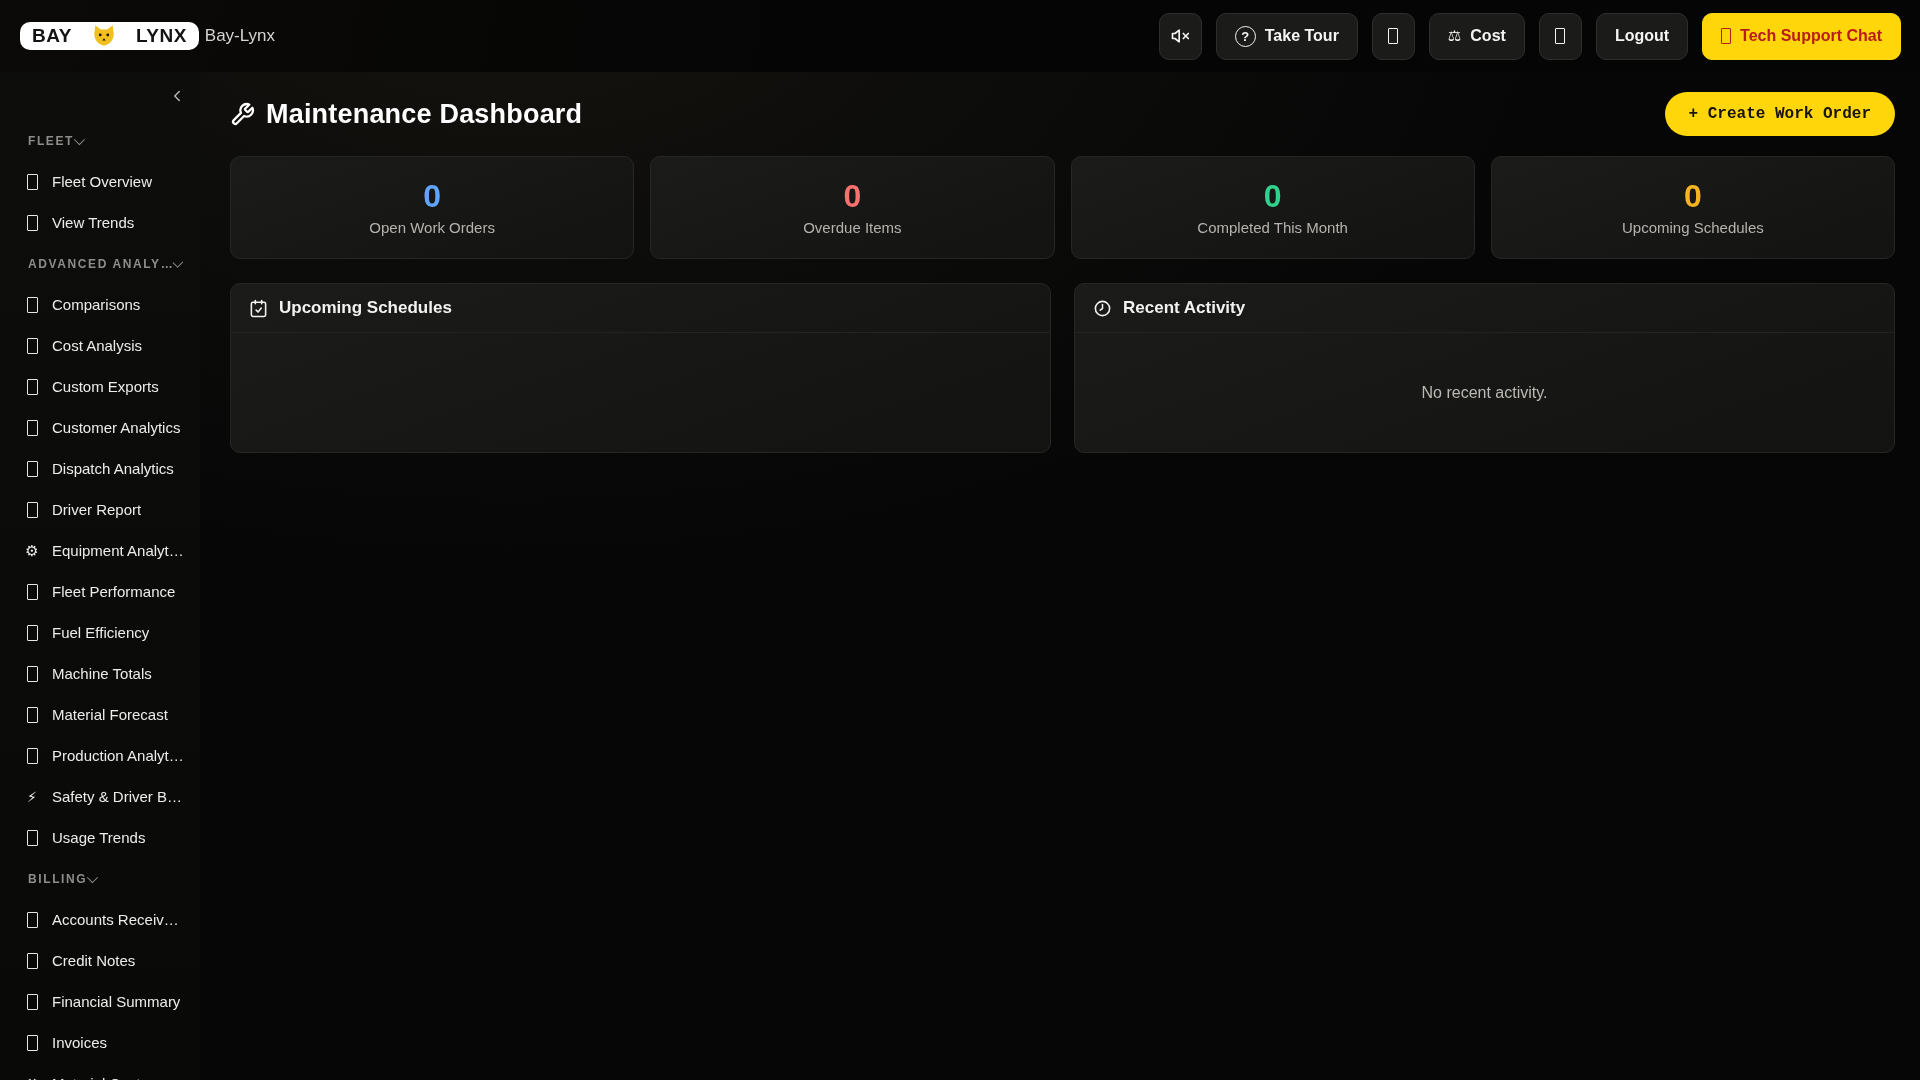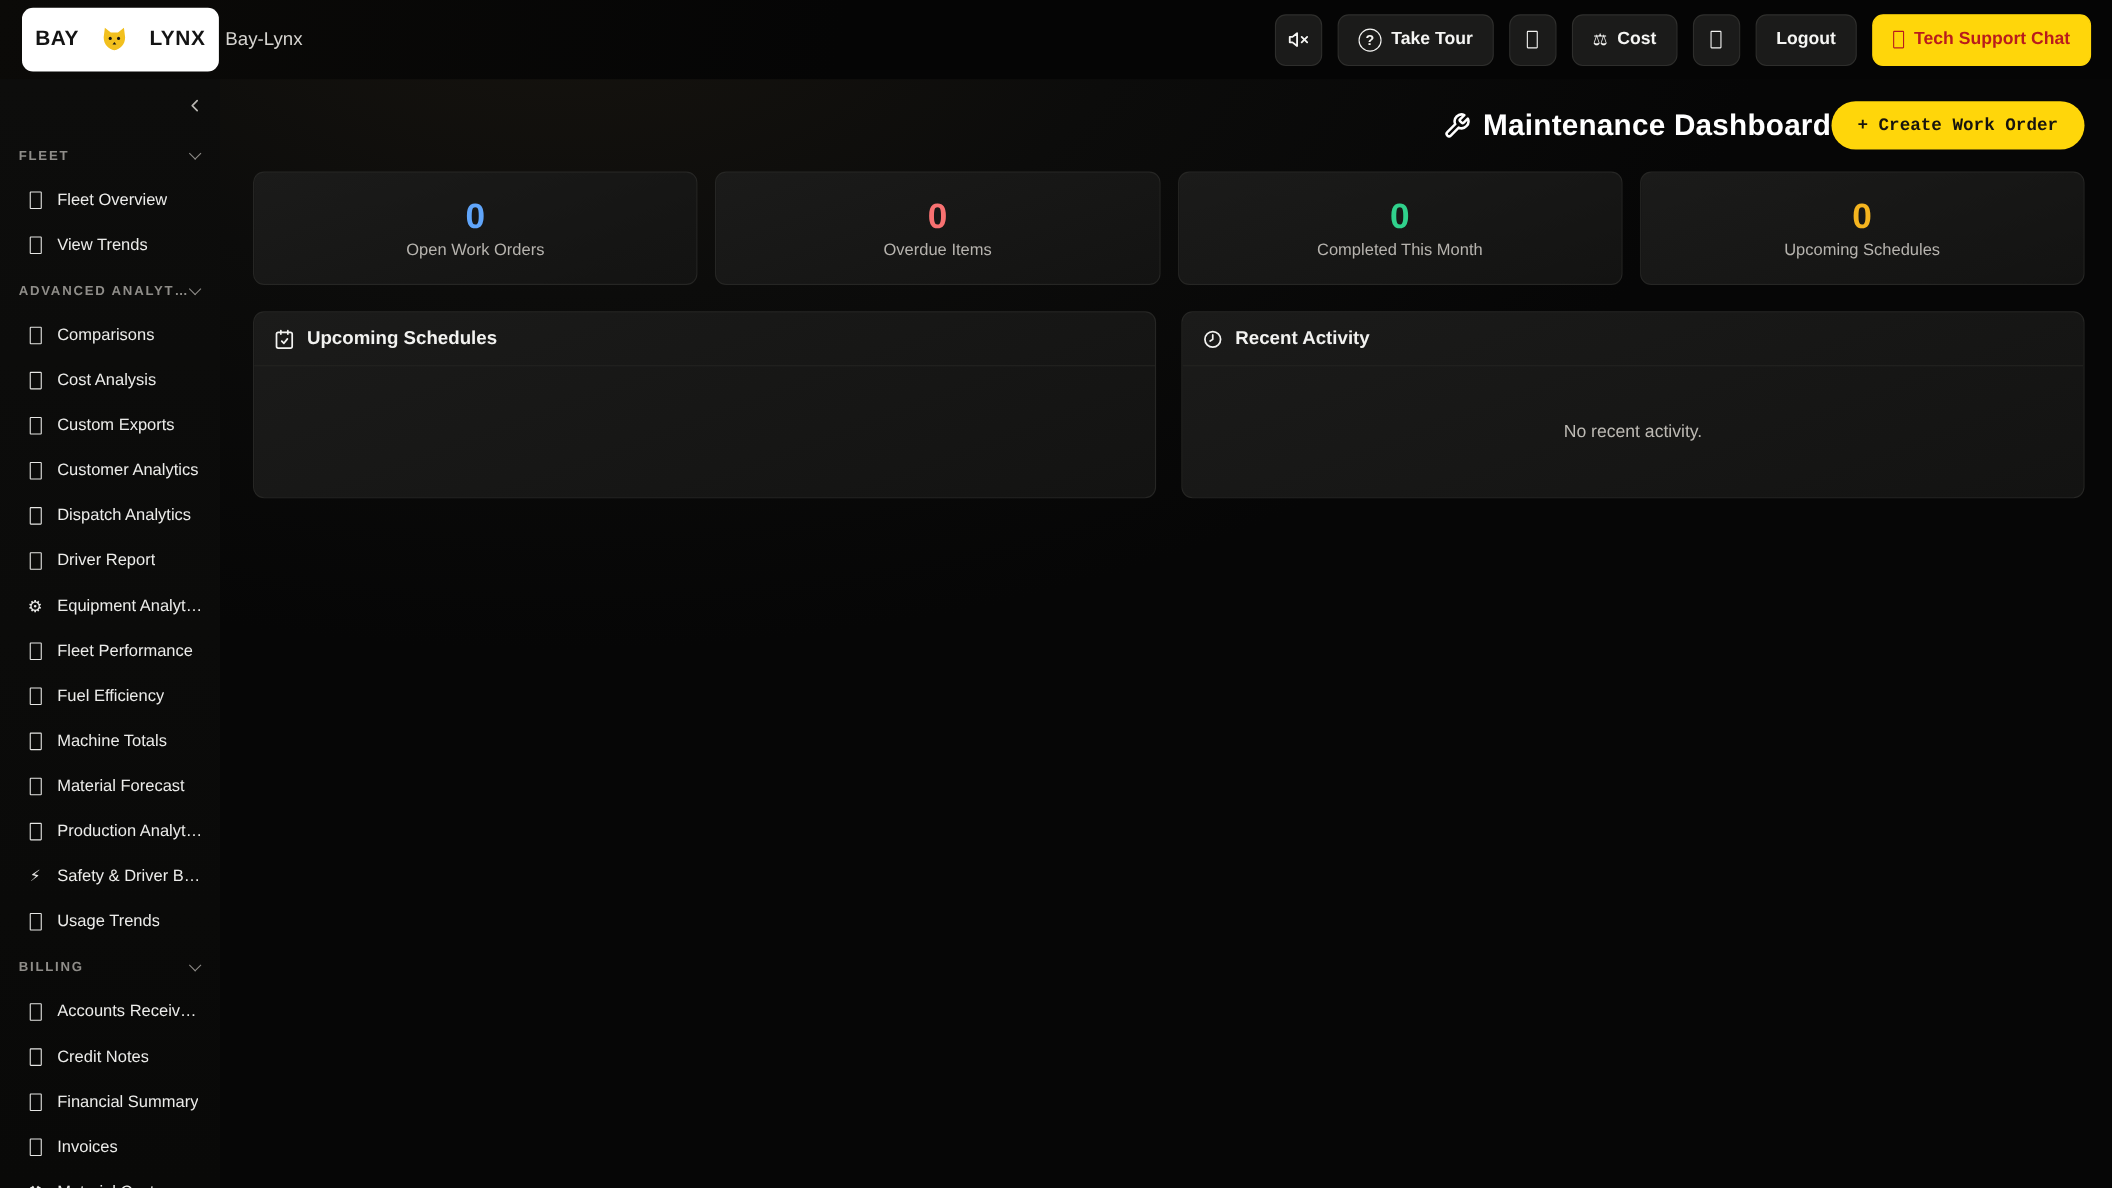--- a/index.html
+++ b/index.html
@@ -2,21 +2,21 @@
 <html><head>
 <meta charset="utf-8">
 <style>
   *{box-sizing:border-box;margin:0;padding:0}
   html,body{width:1920px;height:1080px;overflow:hidden}
   body{background:#050505;font-family:"Liberation Sans",sans-serif;color:#fff}
 
   
   .topbar{height:72px;display:flex;align-items:center;padding:0 19px 0 20px;
           background:linear-gradient(100deg,#0b0a08 0%,#050505 40%,#050505 100%)}
-  .logo-pill{background:#ffffff;border-radius:10px;height:58px;padding:0 12px;
+  .logo-pill{background:#ffffff;border-radius:10px;height:28px;padding:0 12px;
              display:flex;align-items:center;gap:18px}
   .logo-text{color:#141414;font-weight:800;font-size:19px;letter-spacing:.5px}
   .lynx-svg{display:block;margin:0 1px}
   .app-name{margin-left:6px;color:#d6d4d0;font-size:17px}
   .top-actions{margin-left:auto;display:flex;align-items:center;gap:14px}
   .hbtn{height:47px;display:inline-flex;align-items:center;justify-content:center;gap:9px;
         padding:0 18px;background:#1b1b1a;border:1px solid #2e2e2c;border-radius:10px;
         color:#f5f5f3;font-weight:700;font-size:16px;cursor:pointer;white-space:nowrap}
   .hbtn.sq{width:43px;padding:0}
   .hbtn.accent{background:#ffd60a;border-color:#ffd60a;color:#b91c1c}
@@ -28,38 +28,38 @@
 
   
   .layout{display:flex;height:1008px}
 
   
   .sidebar{width:200px;flex:0 0 200px;background:linear-gradient(180deg,#0d0d0c,#090908);
            overflow:hidden}
   .collapse-row{height:48px;display:flex;justify-content:flex-end;align-items:center;padding-right:14px}
   .collapse-btn{color:#b9b7b2;cursor:pointer;display:flex}
   .nav-row{height:41px;display:flex;align-items:center;padding:0 16px 0 24px;cursor:pointer}
-  .nav-row[data-type="section"]{padding-left:17px;justify-content:space-between;cursor:default}
+  .nav-row[data-type="section"]{padding-left:28px;justify-content:flex-start;cursor:default}
   .nav-label{white-space:nowrap;overflow:hidden;text-overflow:ellipsis}
   .nav-row[data-type="section"] .nav-label{font-size:12px;color:#8f8d89;letter-spacing:1.6px;font-weight:700}
   .nav-row[data-type="item"] .nav-label{font-size:15px;color:#ececea}
   .nav-icon{width:16px;min-width:16px;display:flex;justify-content:center;align-items:center;
             margin-right:12px;color:#ececea;font-family:"DejaVu Sans",sans-serif}
   .nav-icon[data-icon="box"]::before{content:"";display:block;width:9px;height:14px;
             border:1.6px solid #e6e6e4;border-radius:1px}
   .nav-icon[data-icon="gear"]::before{content:"⚙";font-size:15px}
   .nav-icon[data-icon="bolt"]::before{content:"⚡";font-size:14px}
   .nav-icon[data-icon="hammers"]::before{content:"⚒";font-size:14px}
   .row-chevron{width:8px;height:8px;border-right:1.6px solid #8f8d89;border-bottom:1.6px solid #8f8d89;
                transform:rotate(45deg) translateY(-2px);margin-right:4px}
 
   
   .main{flex:1;background:radial-gradient(1100px 620px at 18% -10%,#17140f 0%,#0c0c0b 48%,#060606 100%);
         padding:0 25px 0 30px;overflow:hidden}
-  .page-head{height:84px;display:flex;align-items:center;justify-content:flex-end}
+  .page-head{height:84px;display:flex;align-items:center;justify-content:space-between}
   .page-title{display:flex;align-items:center;gap:11px;font-size:27px;font-weight:800;letter-spacing:.2px}
   .cta-btn{background:#ffd60a;color:#17140e;border:none;border-radius:22px;height:44px;
            padding:0 24px;font-family:Liberation Mono, monospace;font-weight:800;font-size:16px;cursor:pointer;white-space:nowrap}
 
   .stats-row{display:grid;grid-template-columns:repeat(4,1fr);gap:16px;height:103px}
   .stat-card{background:linear-gradient(160deg,#1b1b1a 0%,#131312 100%);border:1px solid #262624;
              border-radius:10px;display:flex;flex-direction:column;align-items:center;
              justify-content:center;gap:7px}
   .stat-value{font-size:32px;font-weight:800;line-height:1}
   [data-tone="blue"]{color:#60a5fa}

